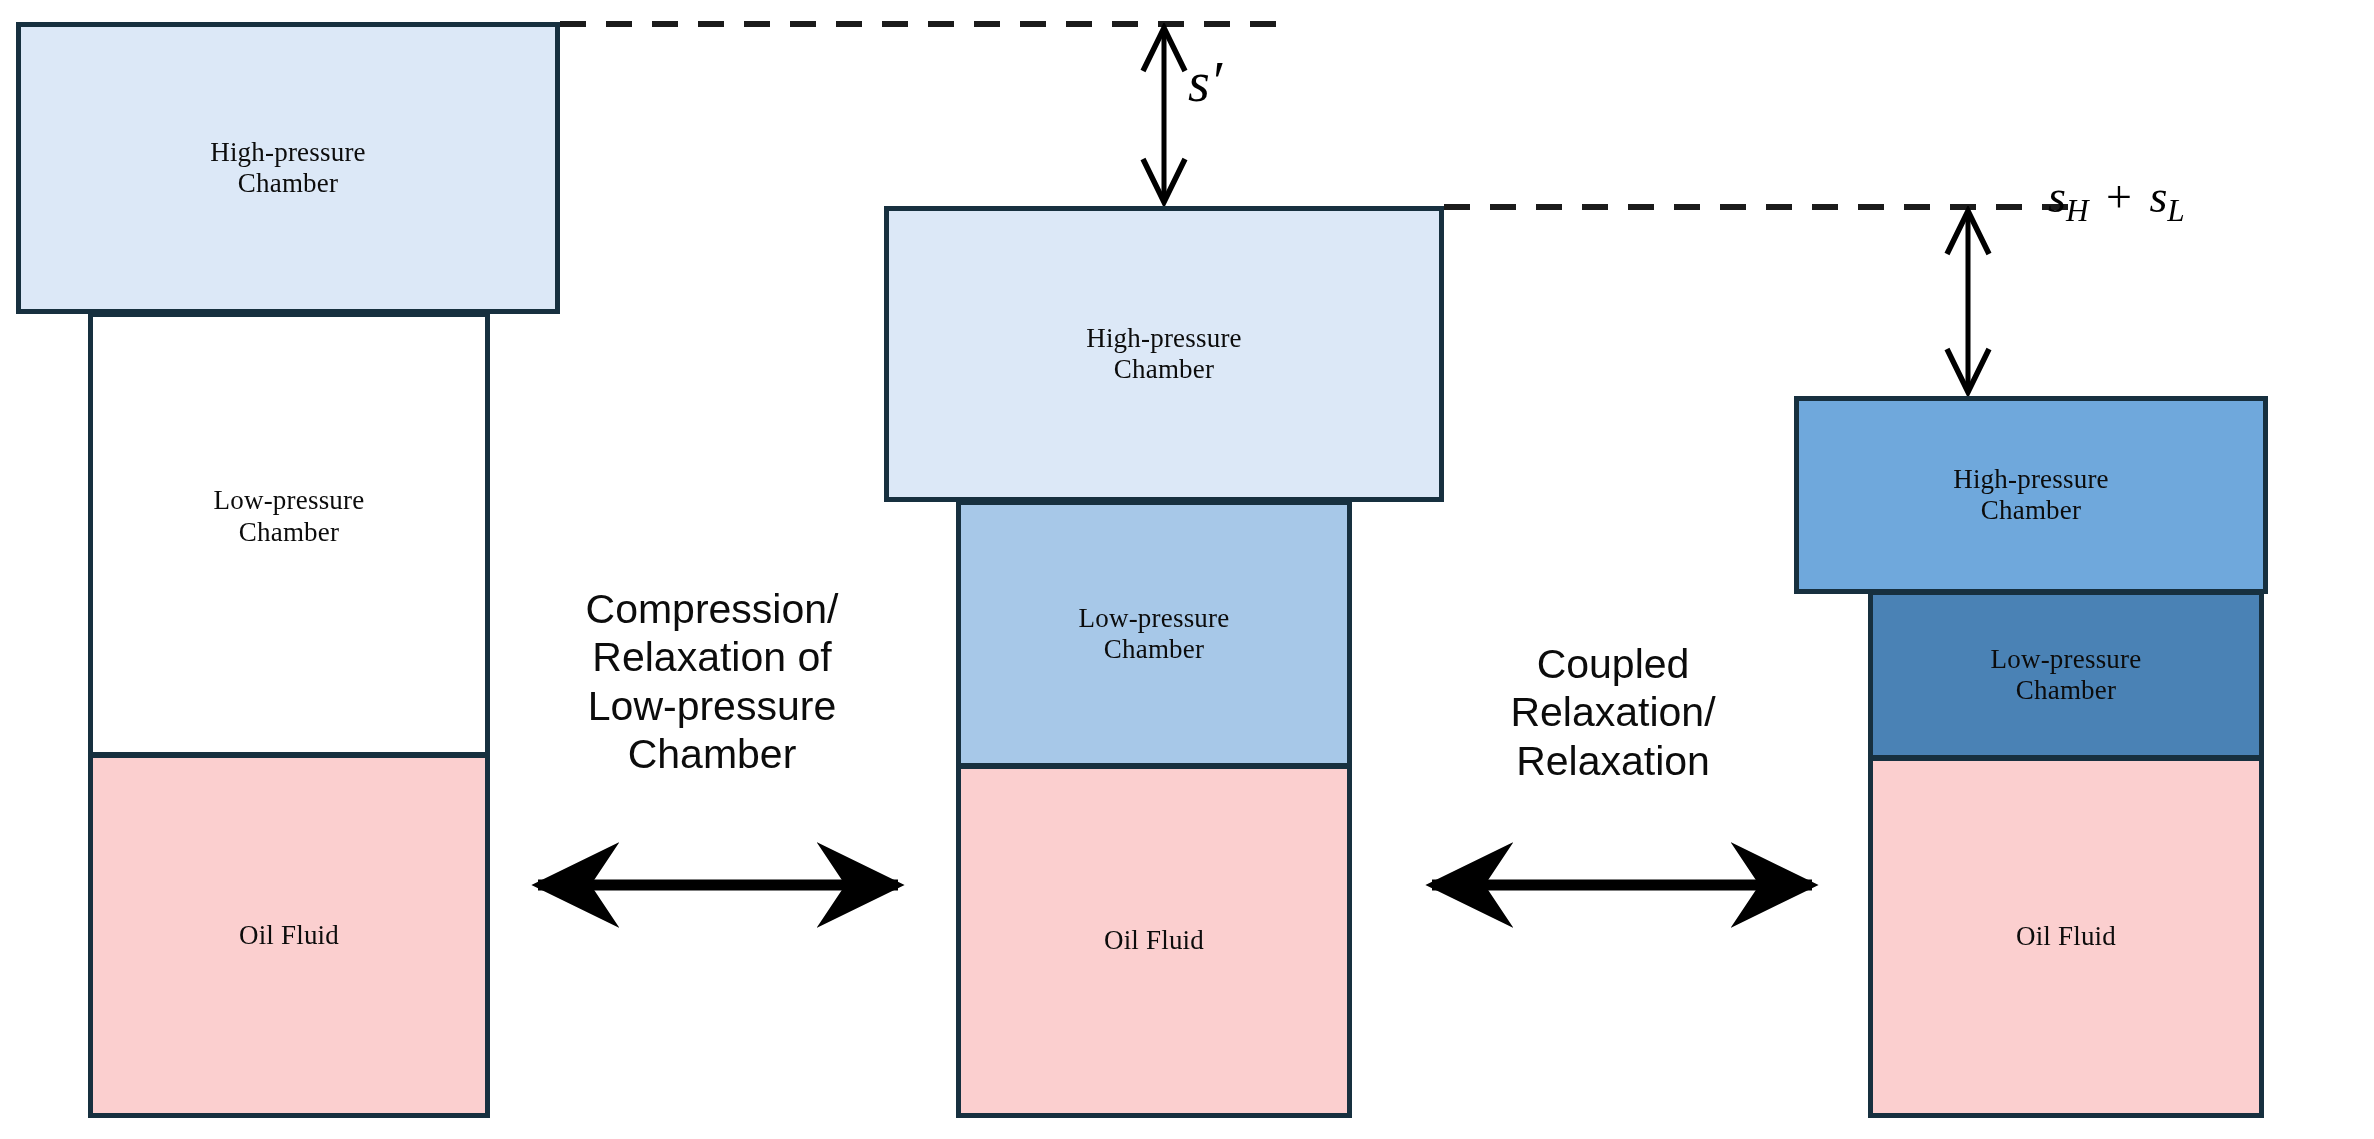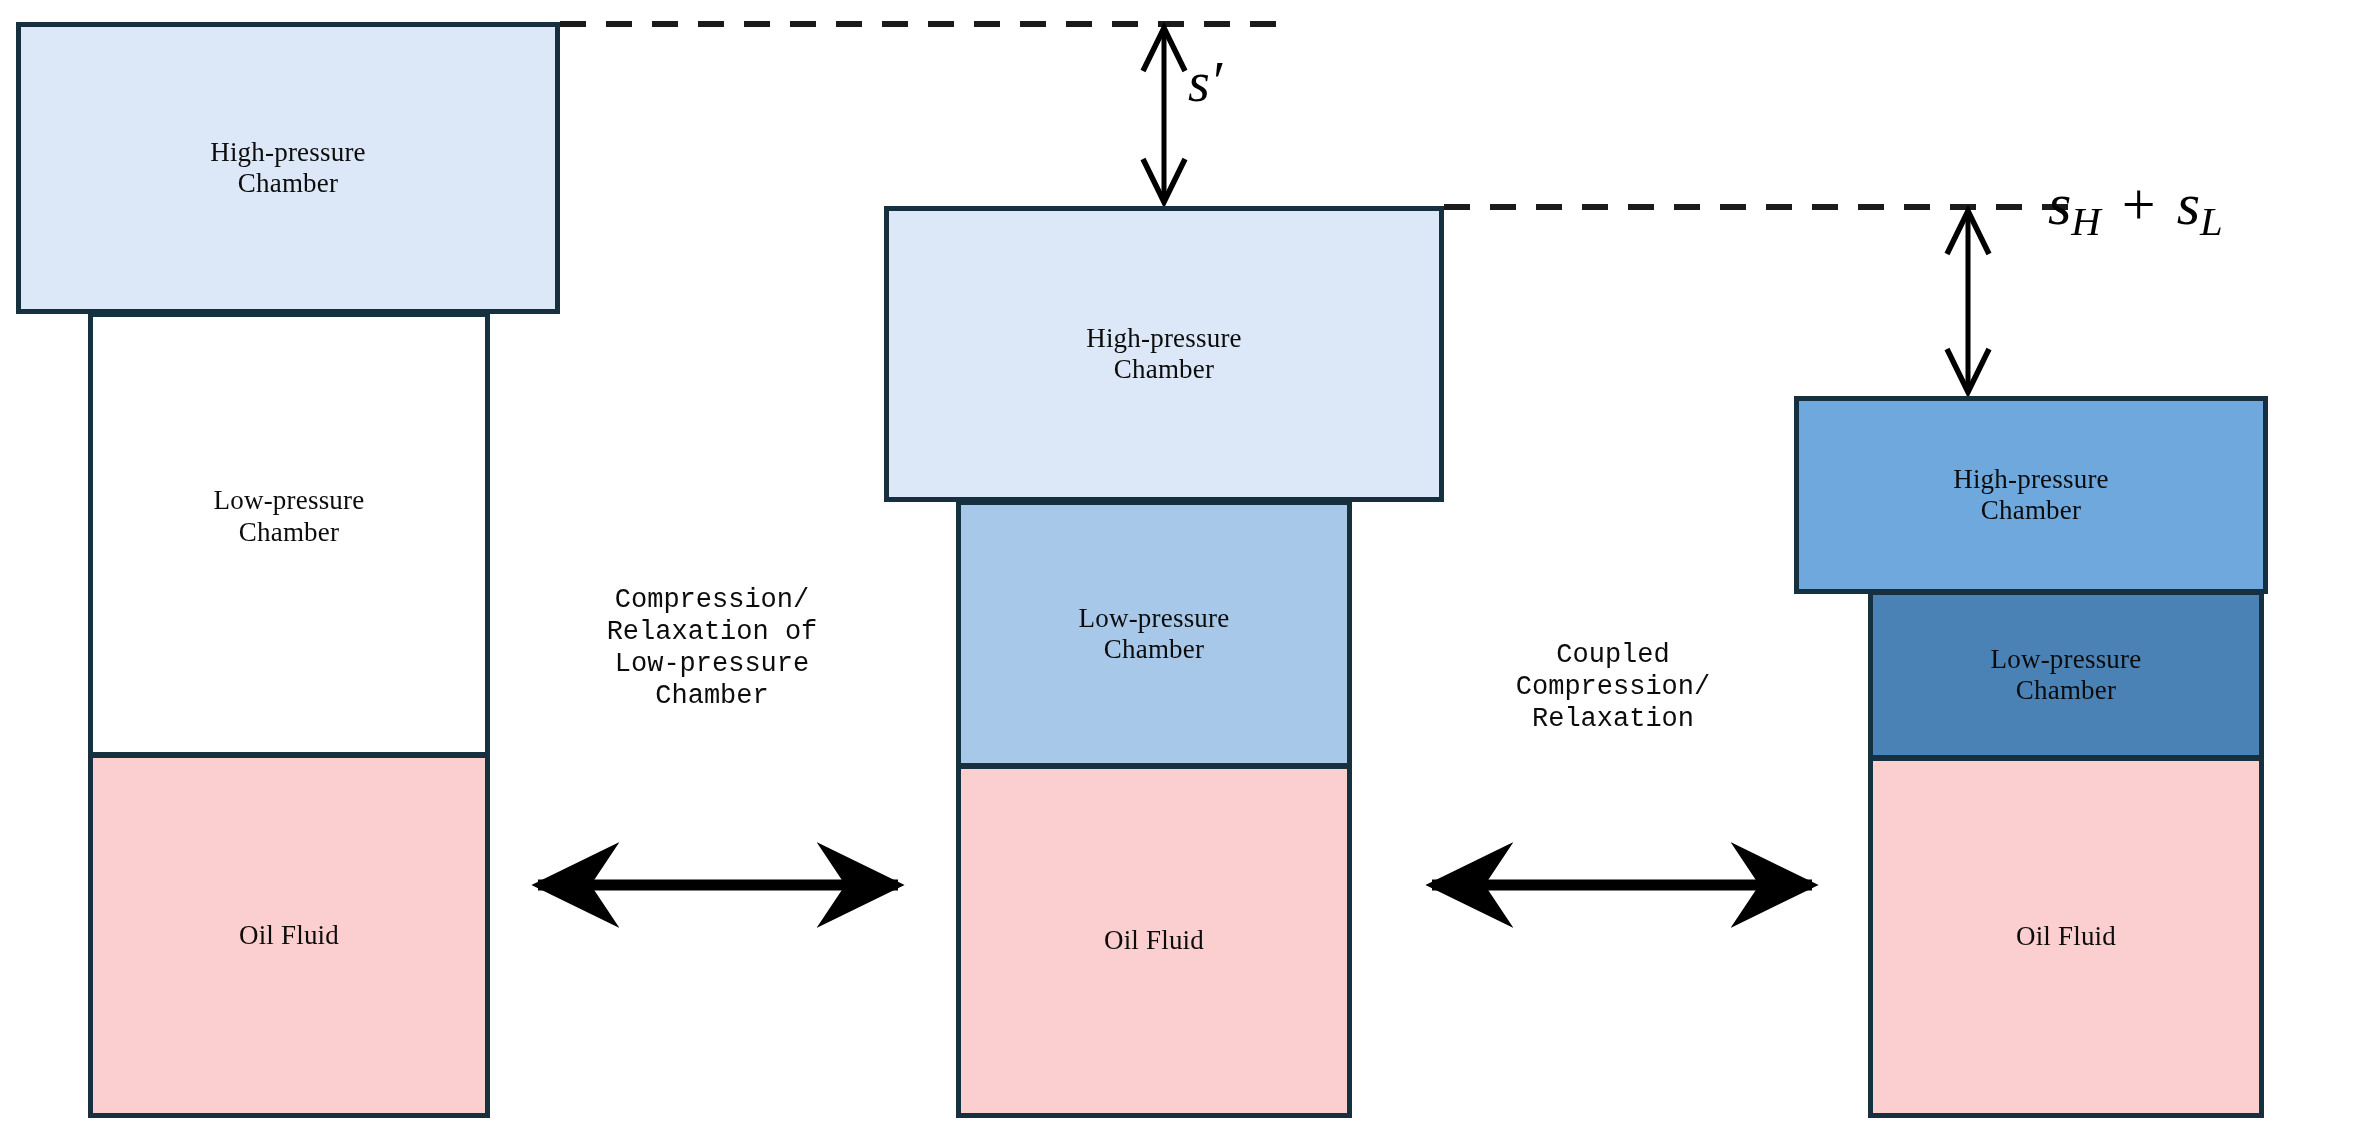--- a/index.html
+++ b/index.html
@@ -27,26 +27,26 @@
   .lbl {
     font-family: "Liberation Serif", "DejaVu Serif", serif;
     color: #0c0c0c;
     line-height: 1.16;
     white-space: pre-line;
     letter-spacing: 0.2px;
   }
   .chamber-label { font-size: 27px; }
   .arrow-label {
     position: absolute;
-    font-size: 27px;
+    font-size: 41px;
     color: #0c0c0c;
     line-height: 1.18;
     white-space: pre-line;
     text-align: center;
-    font-family: Liberation Mono, monospace;
+    font-family: Liberation Sans, sans-serif;
   }
   .dim-label {
     position: absolute;
     font-style: italic;
     color: #000;
     font-family: "Liberation Serif", "DejaVu Serif", serif;
   }
   svg.overlay {
     position: absolute;
     left: 0; top: 0;
@@ -112,28 +112,28 @@
 Chamber</span>
     </div>
   </div>
 
   <div class="arrow-label" style="left:552px; top:585px; width:320px; z-index:5;">Compression/
 Relaxation of
 Low-pressure
 Chamber</div>
 
   <div class="arrow-label" style="left:1448px; top:640px; width:330px; z-index:5;">Coupled
-Compression/
+Relaxation/
 Relaxation</div>
 
   <div class="dim-label" style="left:1188px; top:50px; font-size:56px; z-index:6;">
     <span class="prime">s′</span>
   </div>
 
-  <div class="dim-label" style="left:2048px; top:170px; font-size:60px; white-space:nowrap; z-index:6;">
+  <div class="dim-label" style="left:2048px; top:170px; font-size:46px; white-space:nowrap; z-index:6;">
     <span>s<span class="sub">H</span></span>
     <span style="font-style:normal; padding:0 6px;">+</span>
     <span>s<span class="sub">L</span></span>
   </div>
 
   <svg class="overlay" viewBox="0 0 2374 1139" xmlns="http://www.w3.org/2000/svg">
     <defs>
       <marker id="ahead" markerWidth="9" markerHeight="9" refX="7.4" refY="4.5" orient="auto" markerUnits="strokeWidth">
         <path d="M0,0.6 L8,4.5 L0,8.4 L2.6,4.5 Z" fill="#000"></path>
       </marker>

